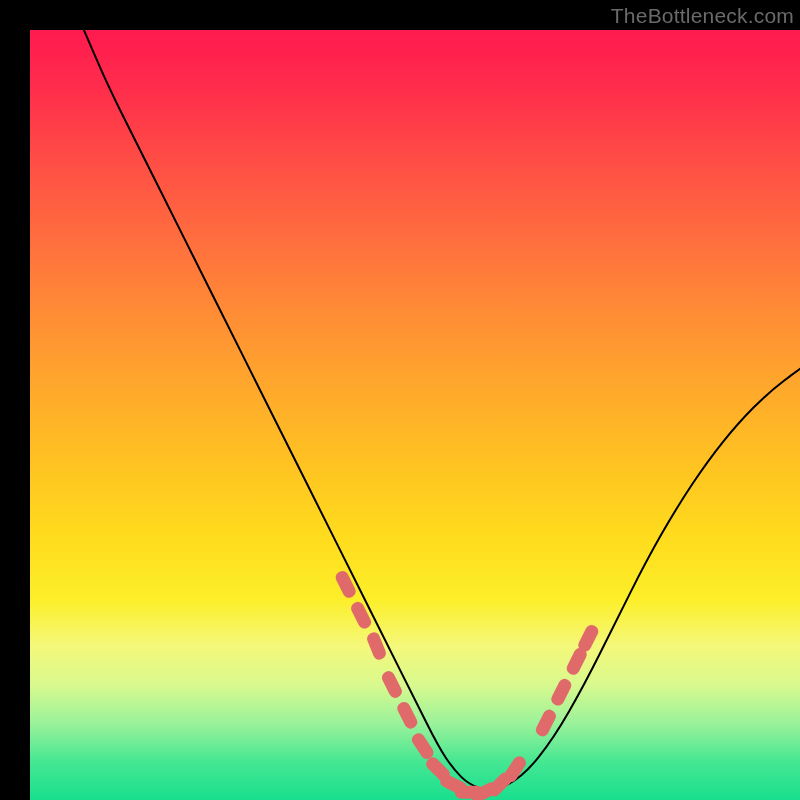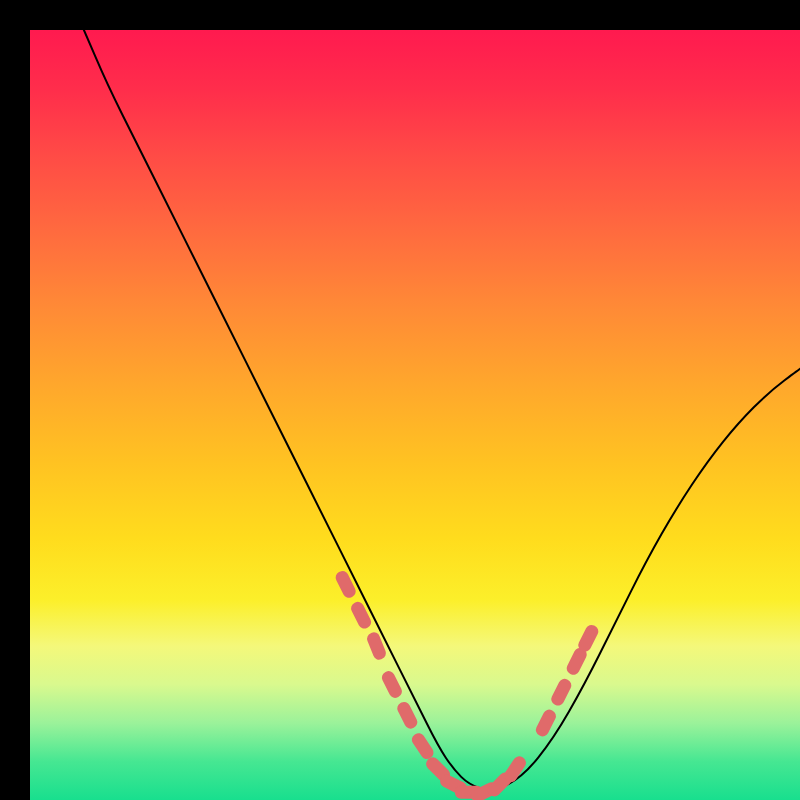--- a/index.html
+++ b/index.html
@@ -57,20 +57,21 @@
     letter-spacing: 0.2px;
     font-weight: 400;
     user-select: none;
   }
 </style>
 </head>
 <body>
 
 <div class="frame">
 
+  <div class="watermark">TheBottleneck.com</div>
 
   <div class="plot-area">
     <svg class="curve" viewBox="0 0 770 770" preserveAspectRatio="none">
       <g>
         <path id="curve-path" fill="none" stroke="#000000" stroke-width="2" stroke-linecap="round" stroke-linejoin="round" d="M 53.9 0.0 Q 53.9 0.0 65.5 26.9 Q 77.0 53.9 92.4 84.7 Q 107.8 115.5 123.2 146.3 Q 138.6 177.1 154.0 207.9 Q 169.4 238.7 184.8 269.5 Q 200.2 300.3 215.6 331.1 Q 231.0 361.9 246.4 392.7 Q 261.8 423.5 277.2 454.3 Q 292.6 485.1 308.0 515.9 Q 323.4 546.7 338.8 577.5 Q 354.2 608.3 369.6 639.1 Q 385.0 669.9 396.6 693.0 Q 408.1 716.1 415.8 727.7 Q 423.5 739.2 431.2 746.9 Q 438.9 754.6 450.4 758.5 Q 462.0 762.3 477.4 754.6 Q 492.8 746.9 508.2 727.6 Q 523.6 708.4 539.0 681.5 Q 554.4 654.5 569.8 623.7 Q 585.2 592.9 600.6 562.1 Q 616.0 531.3 631.4 504.3 Q 646.8 477.4 662.2 454.3 Q 677.6 431.2 693.0 411.9 Q 708.4 392.7 723.8 377.3 Q 739.2 361.9 754.6 350.3 T 770.0 338.8"></path>
         <g id="marker-group">
             <rect x="301.7" y="547.9" width="28" height="13" rx="6" fill="#e06a6a" transform="rotate(63.4 315.7 554.4)"></rect>
             <rect x="317.1" y="578.7" width="28" height="13" rx="6" fill="#e06a6a" transform="rotate(63.4 331.1 585.2)"></rect>
             <rect x="332.5" y="609.5" width="28" height="13" rx="6" fill="#e06a6a" transform="rotate(68.2 346.5 616.0)"></rect>
             <rect x="347.9" y="648.0" width="28" height="13" rx="6" fill="#e06a6a" transform="rotate(63.4 361.9 654.5)"></rect>

